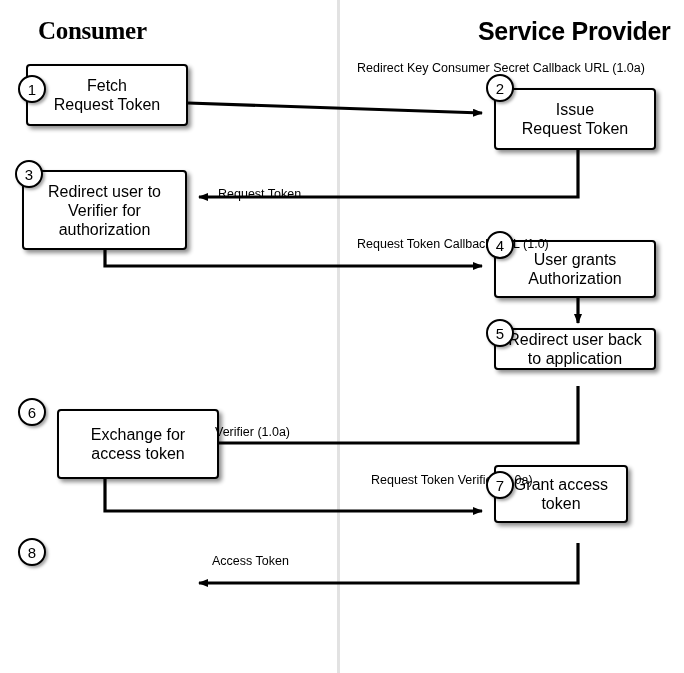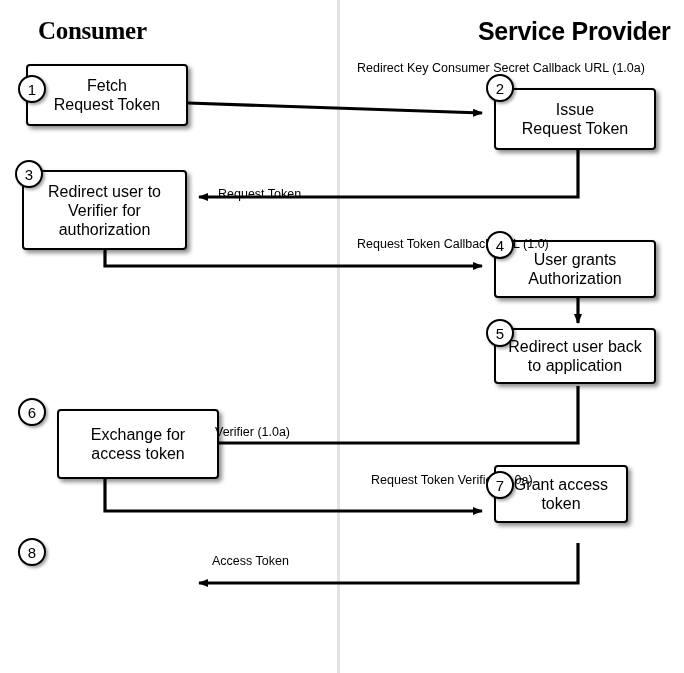--- a/index.html
+++ b/index.html
@@ -149,21 +149,21 @@
   <div class="badge" style="left:15px; top:160px;">3</div>
 
   <div class="node" style="left:494px; top:240px; width:162px; height:58px;">
     <div>
       <span>User grants</span>
       <span>Authorization</span>
     </div>
   </div>
   <div class="badge" style="left:486px; top:231px;">4</div>
 
-  <div class="node" style="left:494px; top:328px; width:162px; height:56px;">
+  <div class="node" style="left:494px; top:328px; width:162px; height:42px;">
     <div>
       <span>Redirect user back</span>
       <span>to application</span>
     </div>
   </div>
   <div class="badge" style="left:486px; top:319px;">5</div>
 
   <div class="node" style="left:26px; top:409px; width:162px; height:70px;margin-left:31px;">
     <div>
       <span>Exchange for</span>

